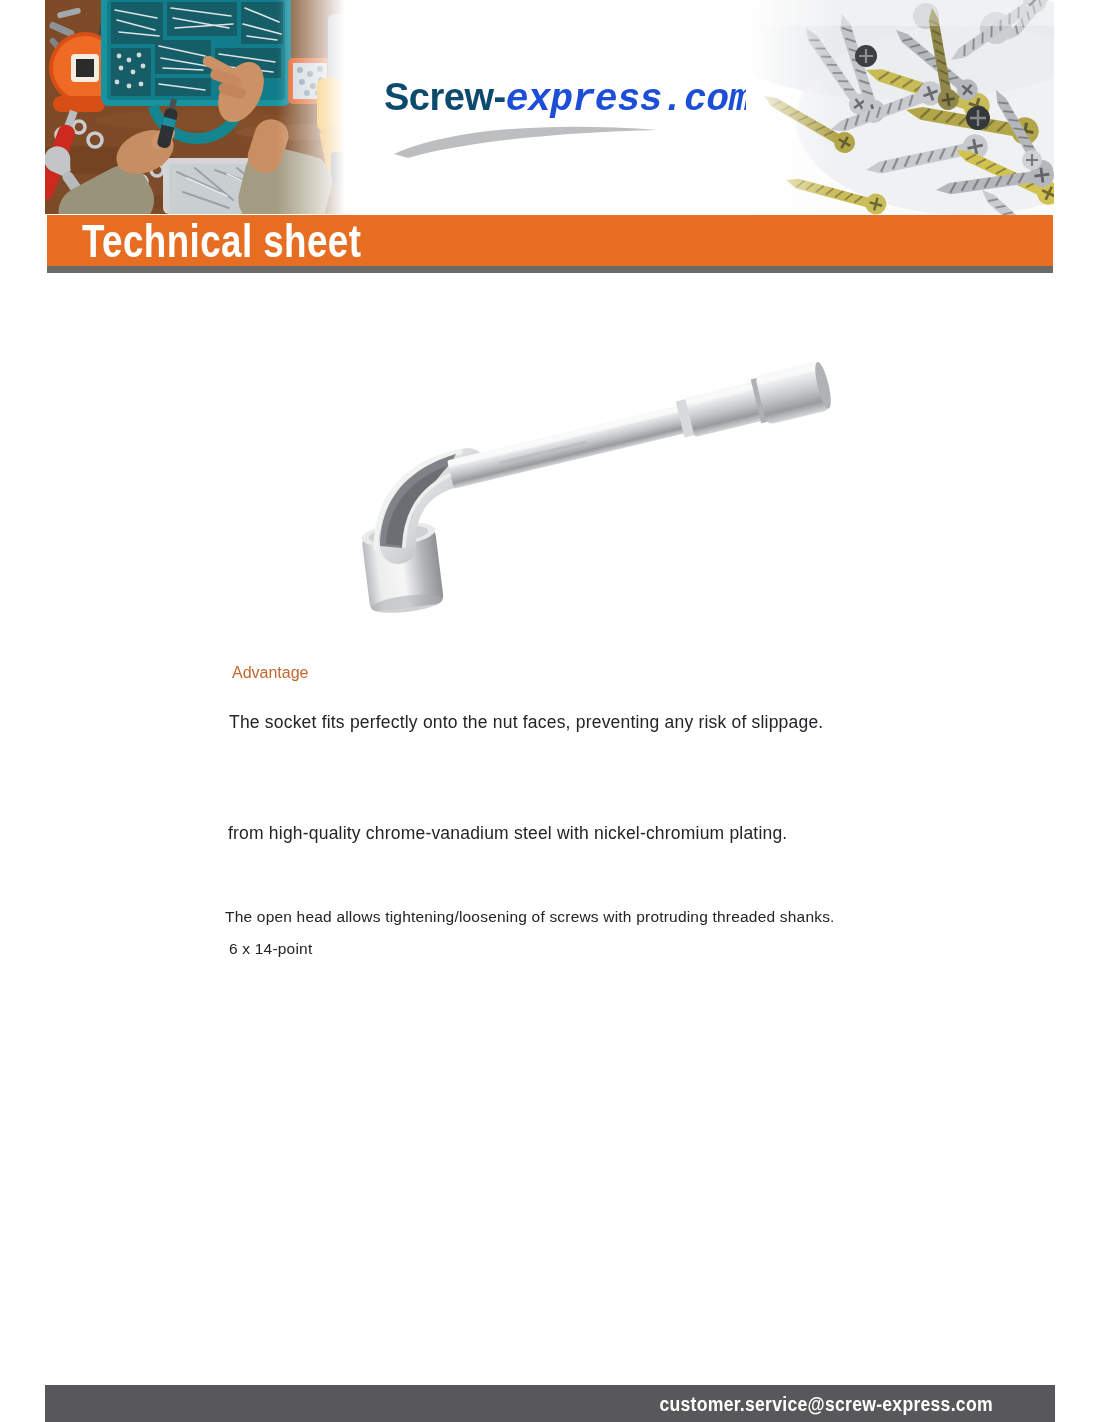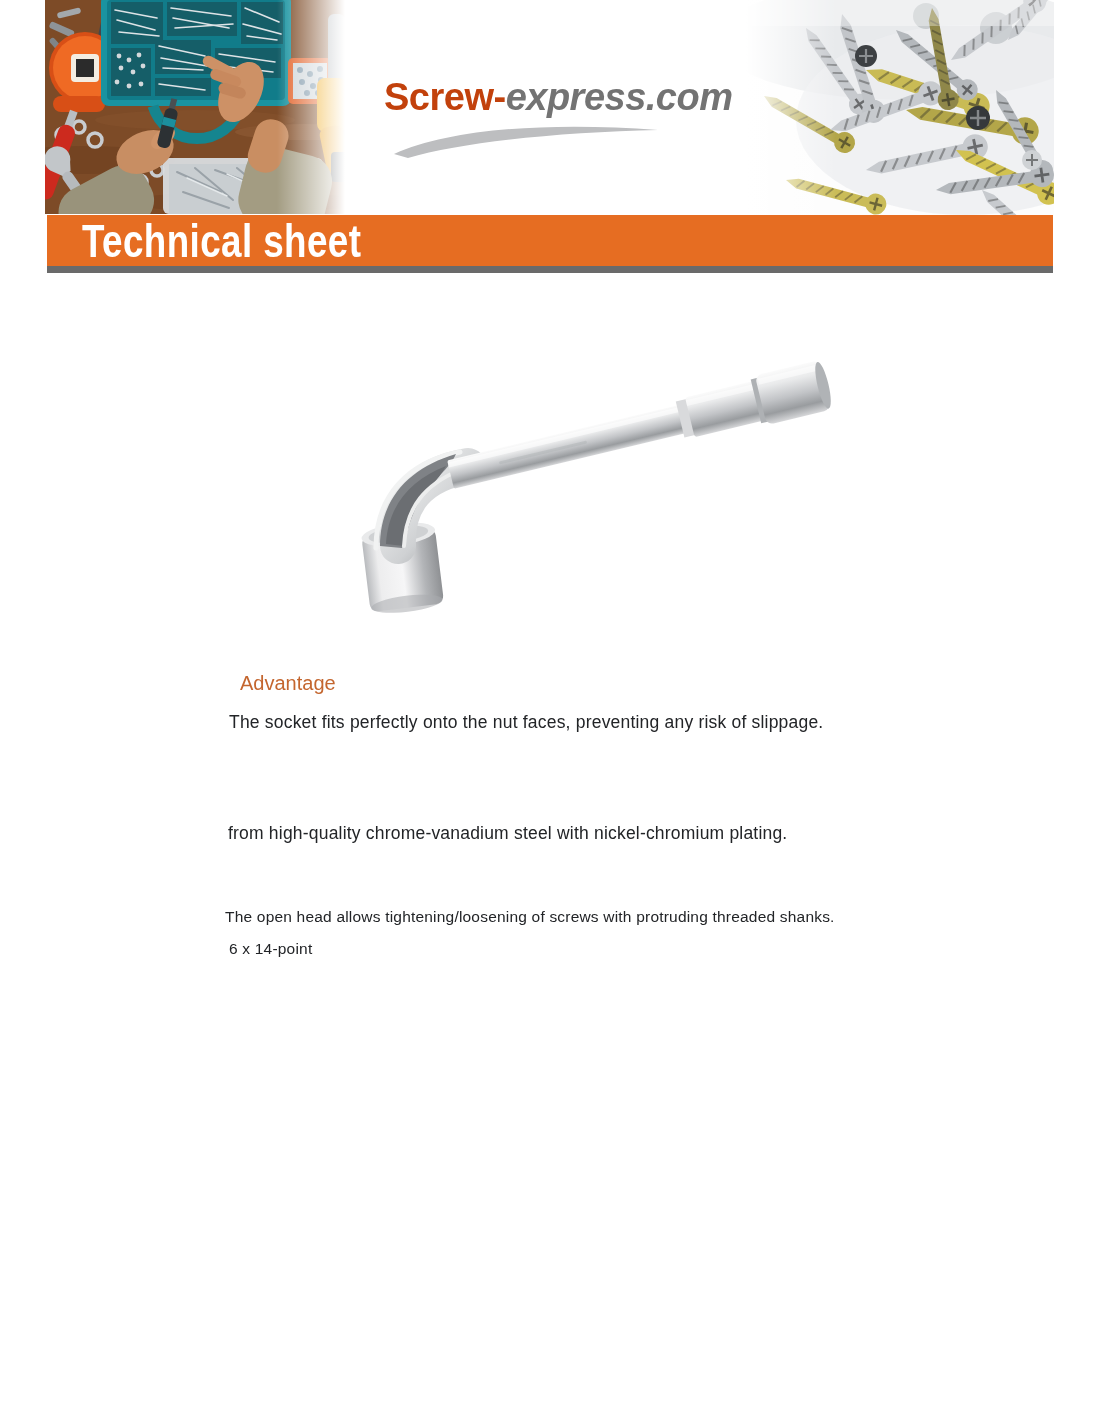--- a/index.html
+++ b/index.html
@@ -8,43 +8,43 @@
     font-family:"Liberation Sans", sans-serif; overflow:hidden;
   }
 
   
   .photo-left  { position:absolute; left:45px;  top:0; width:300px; height:214px; }
   .photo-right { position:absolute; left:746px; top:0; width:308px; height:216px; }
   .logo {
     position:absolute; left:384px; top:78px; width:350px; white-space:nowrap;
     font-size:38px; font-weight:bold; letter-spacing:-0.5px; line-height:1;
   }
-  .logo .p1 { color:#c2410c; }
-  .logo .p2 { color:#737373; font-style:italic; }
+  .logo .p1 { color:#0c4a6e; }
+  .logo .p2 { color:#1d4ed8; font-style:italic;font-family:Liberation Mono, monospace; }
   .swoosh { position:absolute; left:392px; top:122px; }
 
   .banner {
     position:absolute; left:47px; top:215px; width:1006px; height:51px;
     background:#e66d22; display:flex; align-items:center; justify-content:flex-start;
   }
   .banner-text {
     color:#ffffff; font-size:46px; font-weight:bold; line-height:1;
     display:inline-block; transform:scaleX(0.8); letter-spacing:0.5px;
   }
   .banner-underline {
     position:absolute; left:47px; top:266px; width:1006px; height:7px; background:#6a6a6a;
   }
 
   
   .product-photo { position:absolute; left:350px; top:350px; width:490px; height:275px; }
 
   
   .advantage-heading {
-    position:absolute; left:224px; top:656px; margin:16px;
-    font-size:20px; font-weight:normal; color:#c4662f;
+    position:absolute; left:224px; top:656px; margin:8px;
+    font-size:16px; font-weight:normal; color:#c4662f;
   }
   p.body-line { margin:0; position:absolute; color:#222427; letter-spacing:0.2px;text-align:center; }
   .line-big   { font-size:17.5px; }
   .line-small { font-size:15.5px; color:#1f2124; }
   .l1 { left:229px; top:712px; }
   .l2 { left:225px; top:798px; }
   .l3 { left:228px; top:823px; }
   .l4 { left:225px; top:908px; }
   .l5 { left:229px; top:940px; }
 
@@ -325,14 +325,17 @@
   </div>
 
   <h2 class="advantage-heading">Advantage</h2>
 
   <p class="body-line line-big l1">The socket fits perfectly onto the nut faces, preventing any risk of slippage.</p>
 
   <p class="body-line line-small l4">The open head allows tightening/loosening of screws with protruding threaded shanks.</p>
   <p class="body-line line-big l3">from high-quality chrome-vanadium steel with nickel-chromium plating.</p>
   <p class="body-line line-small l5">6 x 14-point</p>
 
+  <div class="footer-bar">
+    <span class="footer-email">customer.service@screw-express.com</span>
+  </div>
 
 </div>
 
 </body></html>

